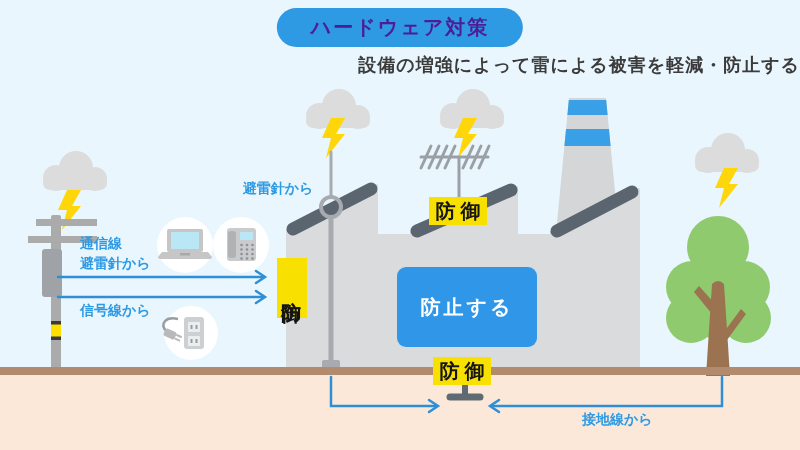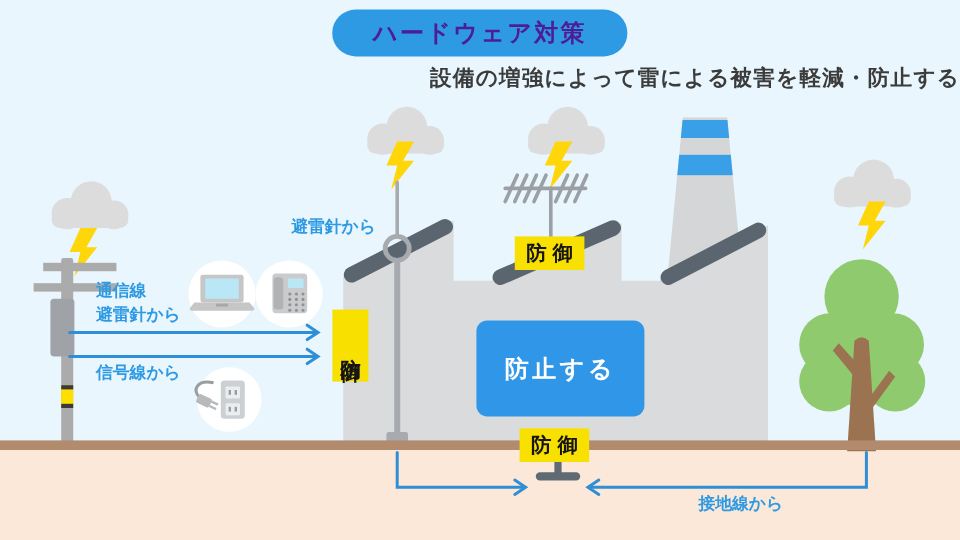--- a/index.html
+++ b/index.html
@@ -11,21 +11,21 @@
     background:#2E9AE4;color:#4c1d95;font-size:20px;font-weight:bold;letter-spacing:2px;
     padding:6px 34px;border-radius:22px;white-space:nowrap;}
   .subtitle{position:absolute;left:0;top:53px;width:800px;text-align:right;
     color:#3B3B3B;font-size:18px;font-weight:600;letter-spacing:1px;}
   .blue-label{position:absolute;color:#2E9AE4;font-size:14px;font-weight:bold;white-space:nowrap;}
   .lbl-comm{left:80px;top:233px;line-height:20px;}
   .lbl-power{left:80px;top:302px;}
   .lbl-rod{left:238px;top:180px;width:80px;text-align:center;}
   .lbl-antenna{left:467px;top:170px;}
   .lbl-ground{left:582px;top:411px;}
-  .badge{background:#F8E000;color:#151515;font-weight:bold;font-size:17px;
+  .badge{background:#F8E000;color:#151515;font-weight:bold;font-size:20px;
     display:flex;align-items:center;justify-content:center;}
   .badge-v{position:absolute;left:277px;top:258px;width:30px;height:60px;
     writing-mode:vertical-rl;text-orientation:upright;letter-spacing:3px;}
   .badge-antenna{position:absolute;left:429px;top:197px;width:58px;height:28px;letter-spacing:5px;padding-left:5px;box-sizing:border-box;}
   .badge-ground{position:absolute;left:433px;top:357px;width:58px;height:28px;letter-spacing:5px;padding-left:5px;box-sizing:border-box;}
   .equip-box{position:absolute;left:397px;top:267px;width:140px;height:80px;
     background:#3097E8;border-radius:9px;color:#fff;font-size:20px;font-weight:bold;
     letter-spacing:3px;display:flex;align-items:center;justify-content:center;}
 </style>
 </head>

